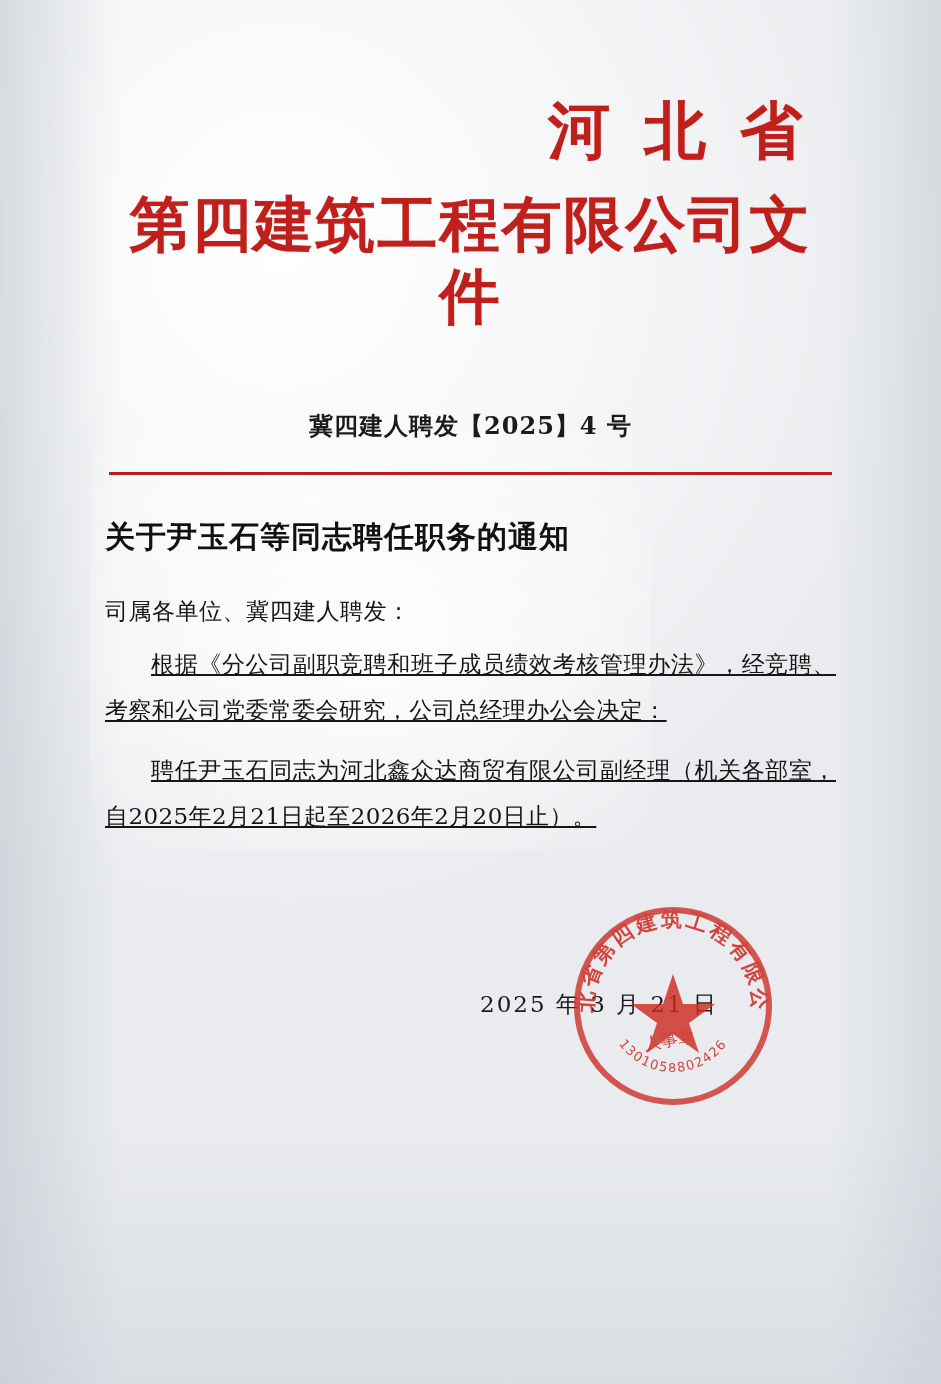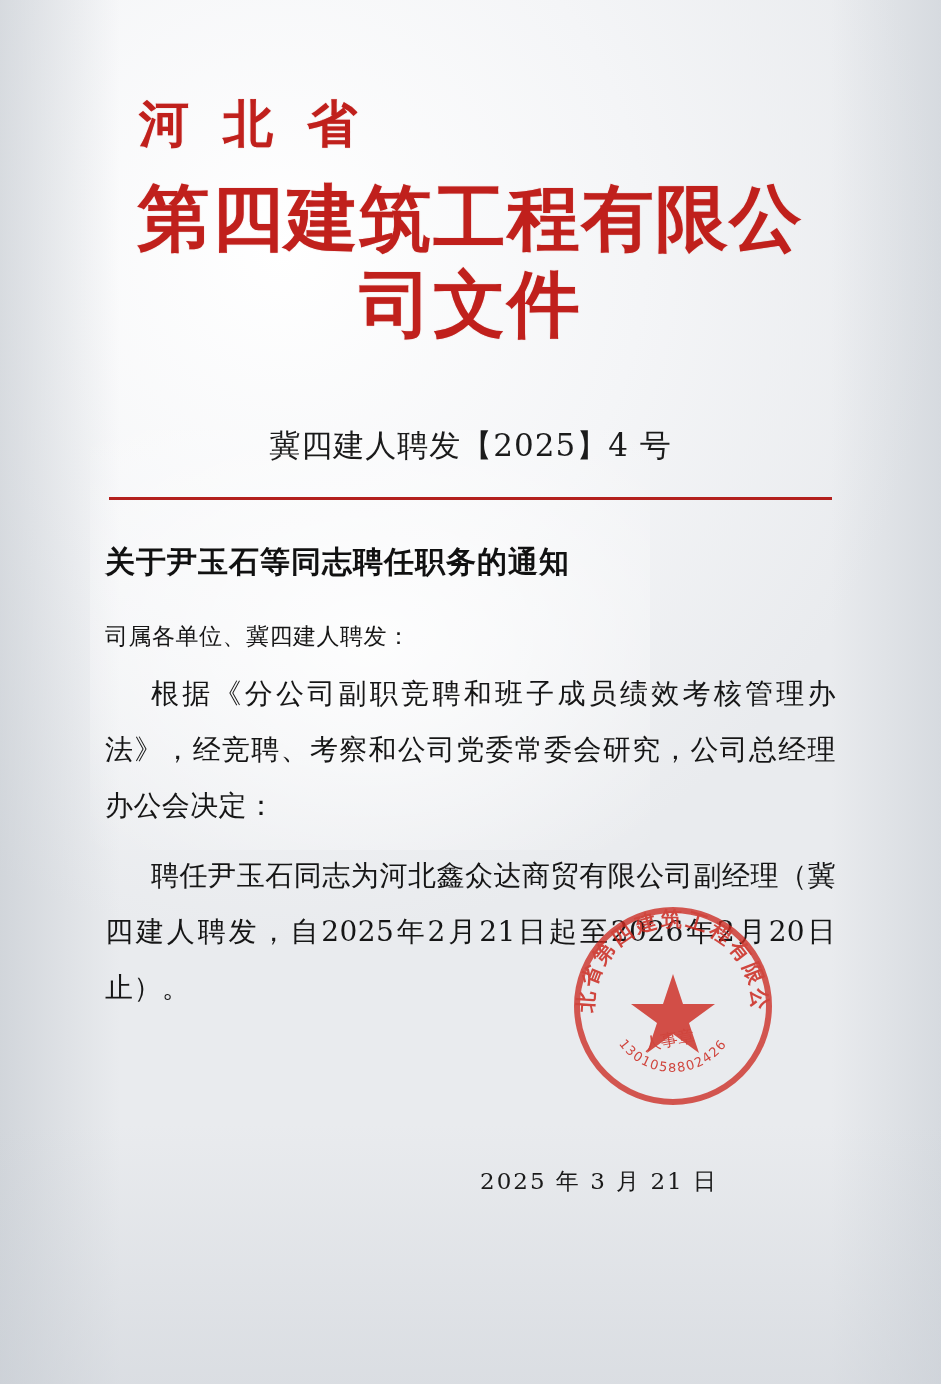--- a/index.html
+++ b/index.html
@@ -55,50 +55,50 @@
   }
 
   .doc-body {
     position: relative;
     z-index: 3;
     padding: 0 105px;
   }
 
   .title-line-1 {
     margin-top: 95px;
-    text-align: left;
+    text-align: right;
     color: #c0201c;
-    font-size: 50px;
+    font-size: 62px;
     line-height: 1.15;
     font-weight: 700;
     letter-spacing: 34px;
     text-indent: 34px;
     font-family: "DejaVu Serif", "Liberation Serif", serif;
     text-shadow: 0 0 1px rgba(192,32,28,0.5);
   }
 
   .title-line-2 {
     margin-top: 22px;
     text-align: center;
     color: #c0201c;
-    font-size: 72px;
+    font-size: 60px;
     line-height: 1.2;
     font-weight: 700;
     letter-spacing: 2px;
     font-family: "DejaVu Serif", "Liberation Serif", serif;
     text-shadow: 0 0 1px rgba(192,32,28,0.5);
   }
 
   .doc-number {
     margin-top: 78px;
     text-align: center;
-    font-size: 31px;
+    font-size: 24px;
     color: #1b1b1b;
     letter-spacing: 1px;
-    font-weight: 400;
+    font-weight: 700;
   }
 
   .red-rule {
     margin: 30px 4px 0 4px;
     height: 2.5px;
     background: #b3201d;
   }
 
   .doc-title {
     margin-top: 42px;
@@ -111,26 +111,27 @@
 
   .salutation {
     margin-top: 38px;
     font-size: 23px;
     color: #161616;
     letter-spacing: 0.5px;
   }
 
   .para {
     margin-top: 14px;
-    font-size: 28px;
+    font-size: 23px;
     line-height: 2.0;
     color: #161616;
     text-align: justify;
     text-indent: 46px;
     letter-spacing: 0.4px;
+    text-decoration: underline;
   }
 
   .date-line {
     position: relative;
     margin-top: 150px;
     text-align: right;
     padding-right: 118px;
     font-size: 23px;
     color: #1a1a1a;
     letter-spacing: 2px;
@@ -168,21 +169,21 @@
     <div class="doc-number">冀四建人聘发【2025】4 号</div>
 
     <div class="red-rule"></div>
 
     <div class="doc-title">关于尹玉石等同志聘任职务的通知</div>
 
     <div class="salutation">司属各单位、冀四建人聘发：</div>
 
     <div class="para">根据《分公司副职竞聘和班子成员绩效考核管理办法》，经竞聘、考察和公司党委常委会研究，公司总经理办公会决定：</div>
 
-    <div class="para">聘任尹玉石同志为河北鑫众达商贸有限公司副经理（冀四建人聘发，自2025年2月21日起至2026年2月20日止）。</div>
+    <div class="para">聘任尹玉石同志为河北鑫众达商贸有限公司副经理（机关各部室，自2025年2月21日起至2026年2月20日止）。</div>
 
     <div class="date-line">2025 年 3 月 21 日</div>
 
   </div>
 
   <div class="seal">
     <svg width="212" height="212" viewBox="0 0 212 212" xmlns="http://www.w3.org/2000/svg">
       <defs>
         <path id="sealTopArc" d="M 26,106 A 80,80 0 0 1 186,106"></path>
         <path id="sealBottomArc" d="M 40,106 A 66,66 0 0 0 172,106"></path>

